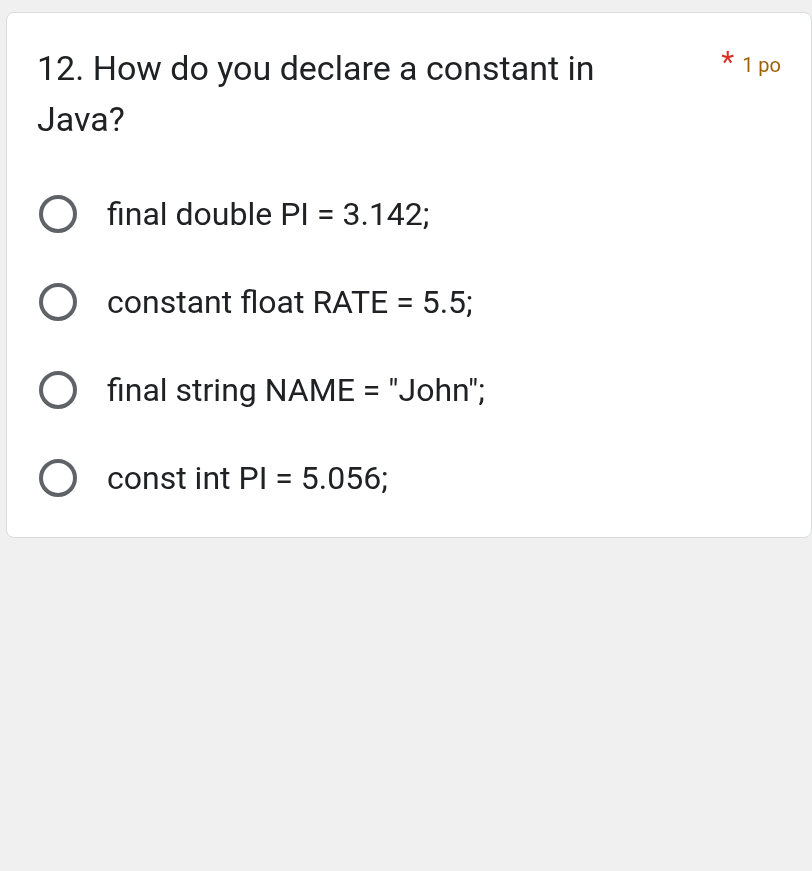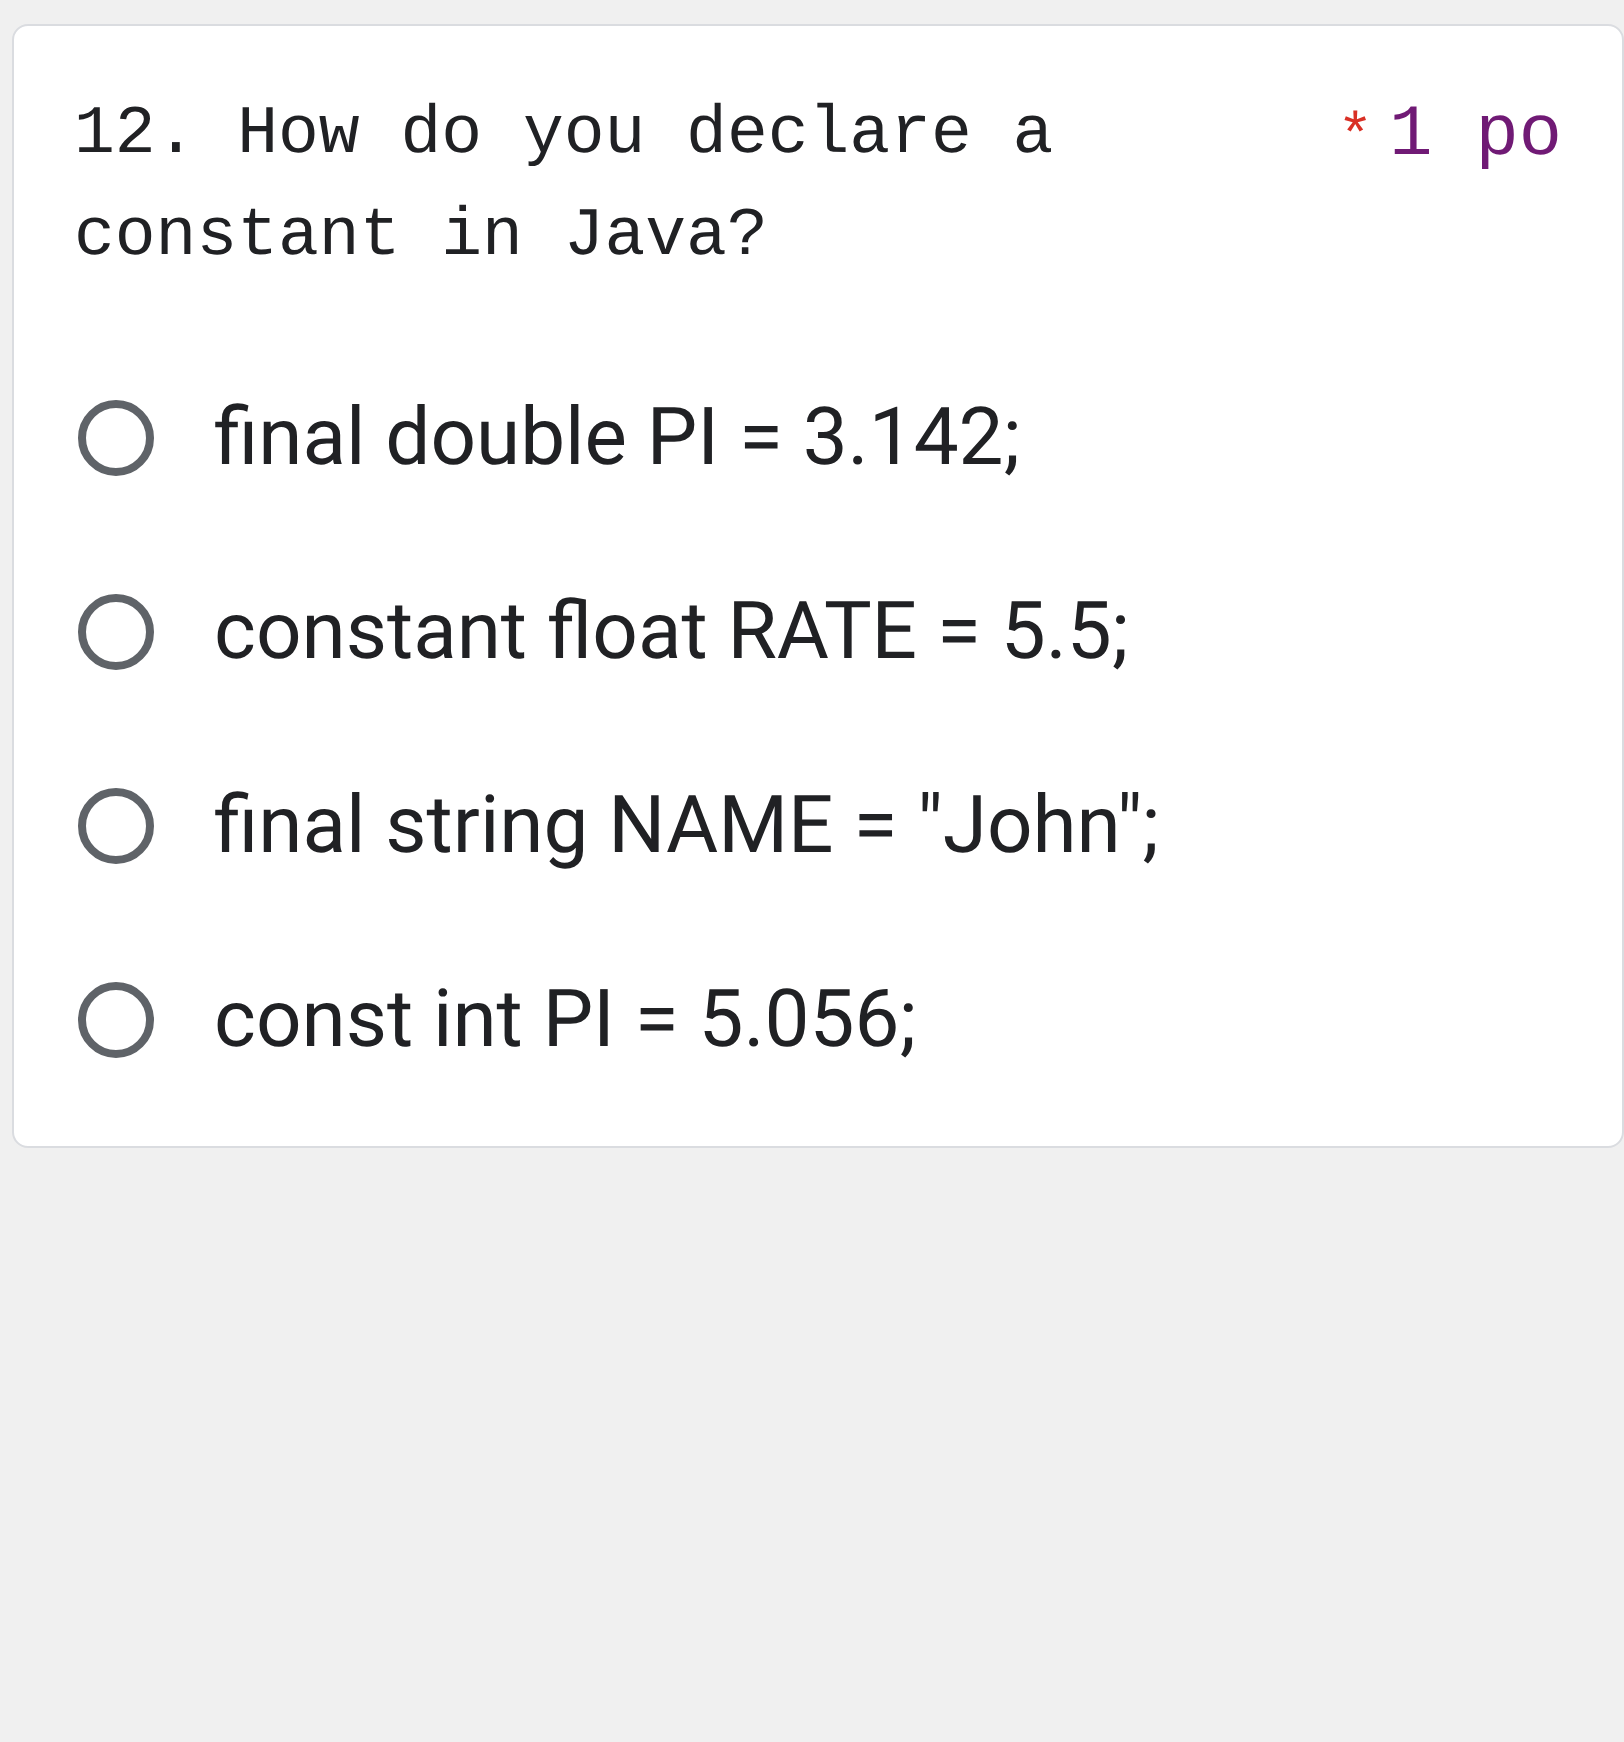--- a/index.html
+++ b/index.html
@@ -20,21 +20,20 @@
       border-radius: 8px;
       margin: 12px 0 12px 6px;
       padding: 30px 30px 40px 30px;
       width: 806px;
     }
     .question-header {
       display: flex;
       align-items: flex-start;
       justify-content: space-between;
       margin-bottom: 50px;
-      font-family: Liberation Mono, monospace;
     }
     .question-text {
       font-size: 34px;
       color: #202124;
       line-height: 1.5;
       font-weight: 400;
       flex: 1;
       max-width: 560px;
     }
     .points-area {
@@ -44,22 +43,22 @@
       margin-left: 20px;
       margin-top: 4px;
       white-space: nowrap;
     }
     .required-star {
       color: #d93025;
       font-size: 30px;
       line-height: 1;
     }
     .points-text {
-      color: #701a75;
-      font-size: 36px;
+      color: #a16207;
+      font-size: 20px;
     }
     .options {
       display: flex;
       flex-direction: column;
       gap: 50px;
       padding-left: 2px;
     }
     .option {
       display: flex;
       align-items: center;
@@ -67,21 +66,21 @@
       cursor: pointer;
     }
     .radio {
       width: 38px;
       height: 38px;
       border: 4px solid #5f6368;
       border-radius: 50%;
       flex-shrink: 0;
     }
     .option-label {
-      font-size: 40px;
+      font-size: 32px;
       color: #202124;
       font-weight: 400;
     }
   </style>
 </head>
 <body>
 
 <div class="card">
   <div class="question-header">
     <div class="question-text">

